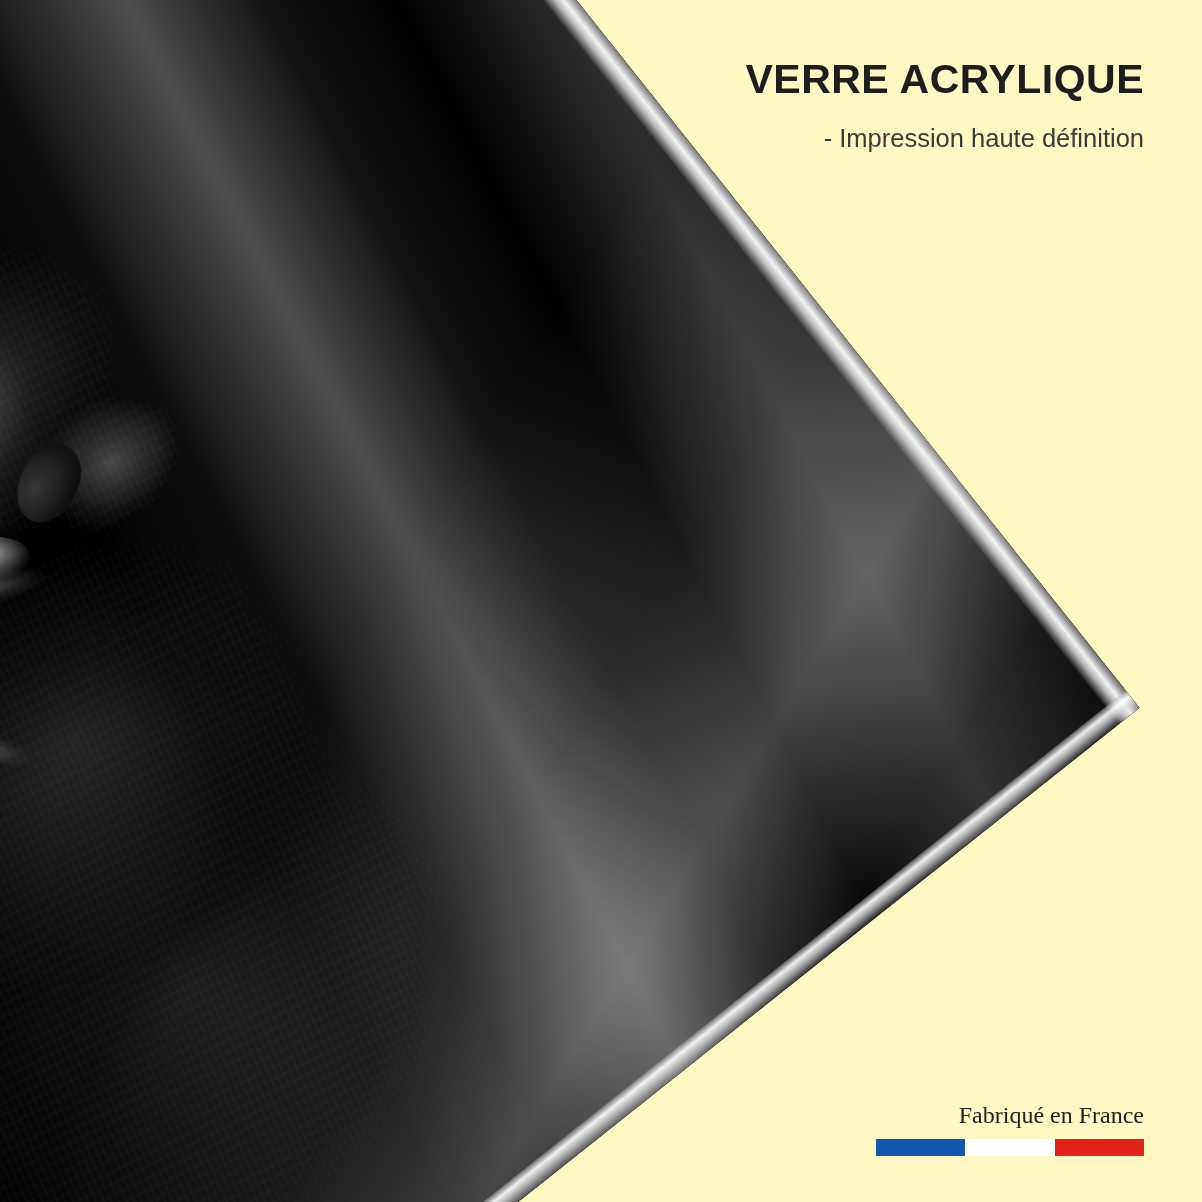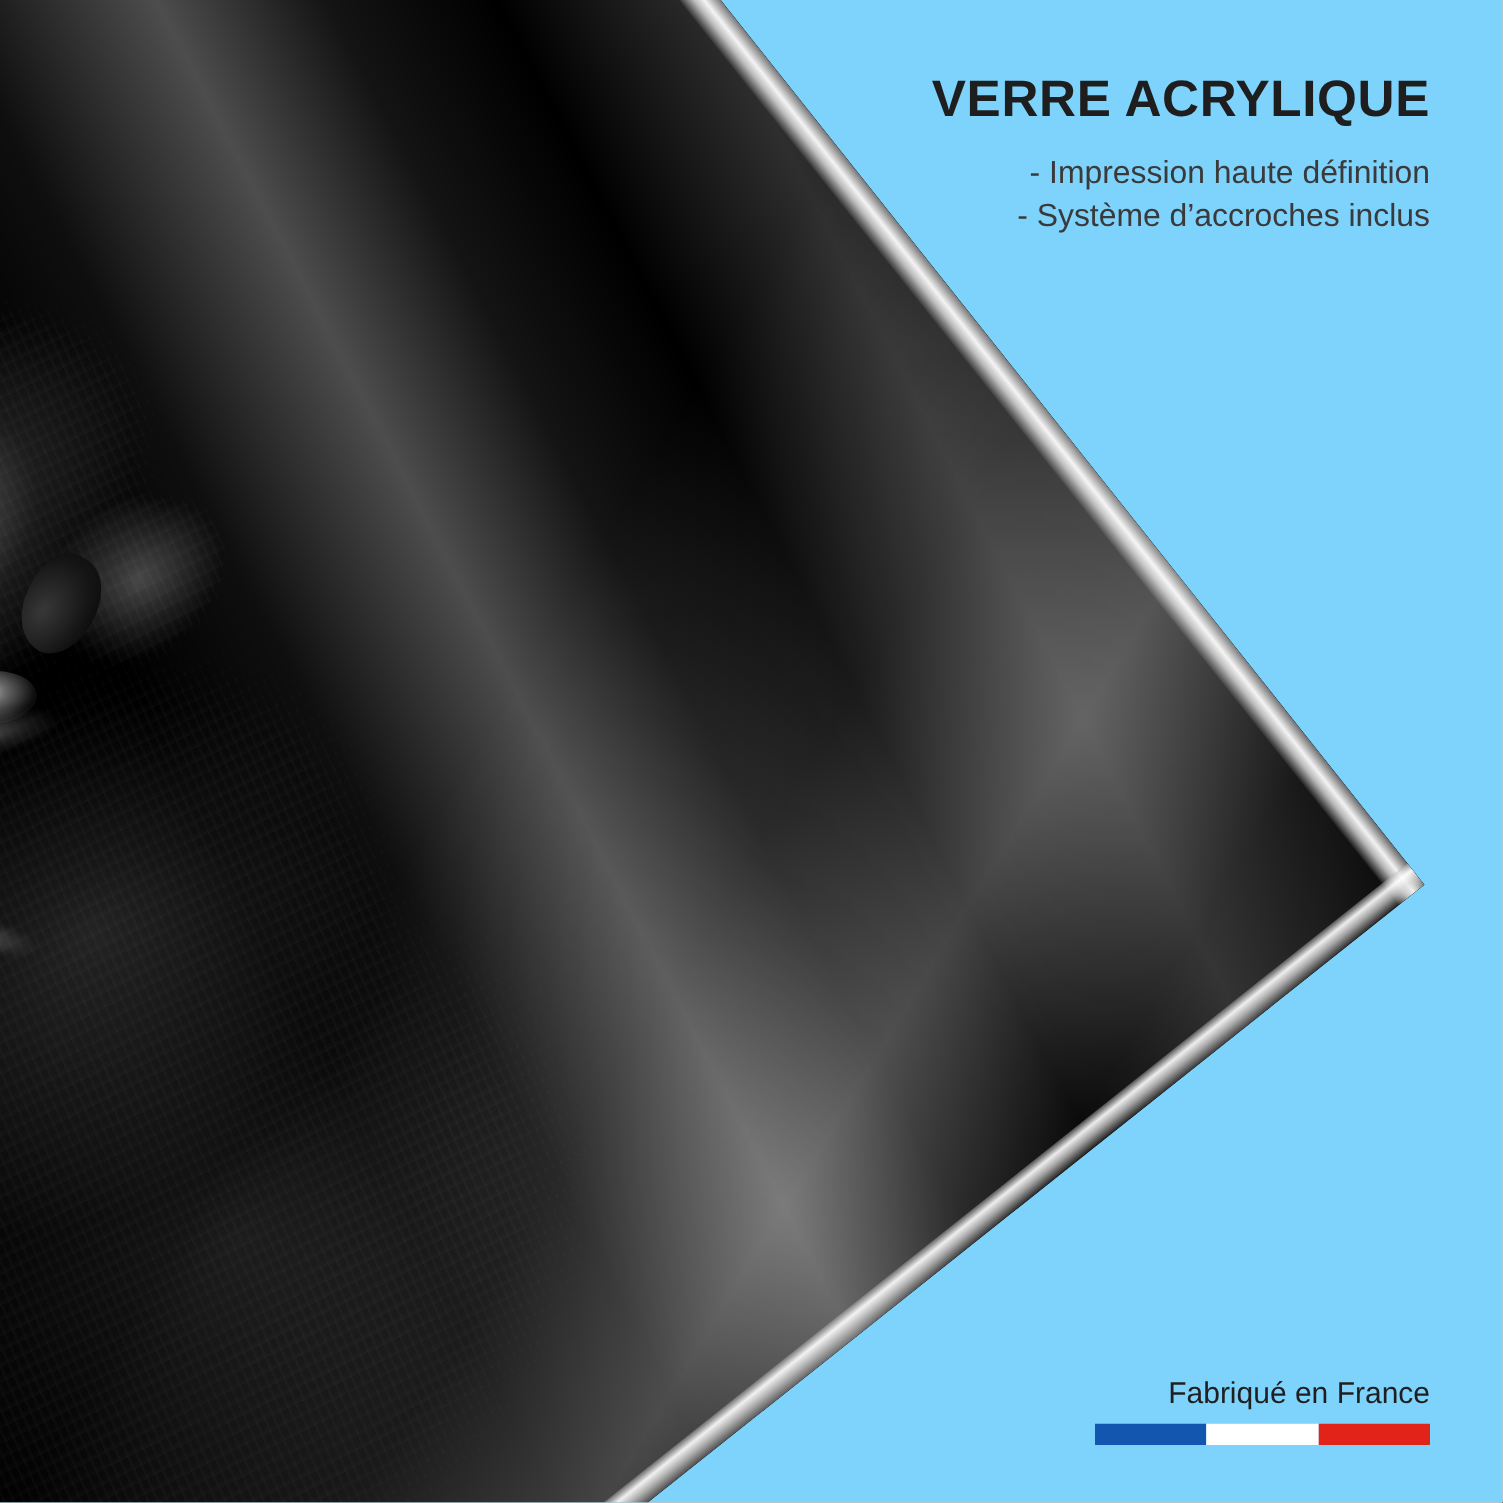--- a/index.html
+++ b/index.html
@@ -7,21 +7,21 @@
     padding: 0;
     background: #ffffff;
   }
   body {
     font-family: "Liberation Sans", sans-serif;
   }
   .stage {
     position: relative;
     width: 1202px;
     height: 1202px;
-    background: #7dd3fc;
+    background: #fef9c3;
     overflow: hidden;
   }
 
   
   .panel-wrap {
     position: absolute;
     left: -440px;
     top: -150px;
     width: 1280px;
     height: 1320px;
@@ -166,20 +166,21 @@
     color: #3a3a3a;
     white-space: nowrap;
   }
 
   
   .made {
     position: absolute;
     right: 58px;
     bottom: 46px;
     text-align: right;
+    font-family: Liberation Serif, serif;
   }
   .made-label {
     font-size: 24px;
     color: #1f1f1f;
     margin-bottom: 10px;
   }
   .flag {
     display: flex;
     justify-content: flex-end;
     gap: 0;
@@ -210,21 +211,20 @@
       <div class="gloss2"></div>
       <div class="edge-right"></div>
       <div class="edge-bottom"></div>
     </div>
   </div>
 
   <div class="info">
     <h1>VERRE ACRYLIQUE</h1>
     <ul>
       <li>- Impression haute définition</li>
-      <li>- Système d’accroches inclus</li>
     </ul>
   </div>
 
   <div class="made">
     <div class="made-label">Fabriqué en France</div>
     <div class="flag">
       <span class="blue" style="background: rgb(19, 86, 176);"></span>
       <span class="white" style="background: rgb(255, 255, 255);"></span>
       <span class="red" style="background: rgb(226, 35, 26);"></span>
     </div>

